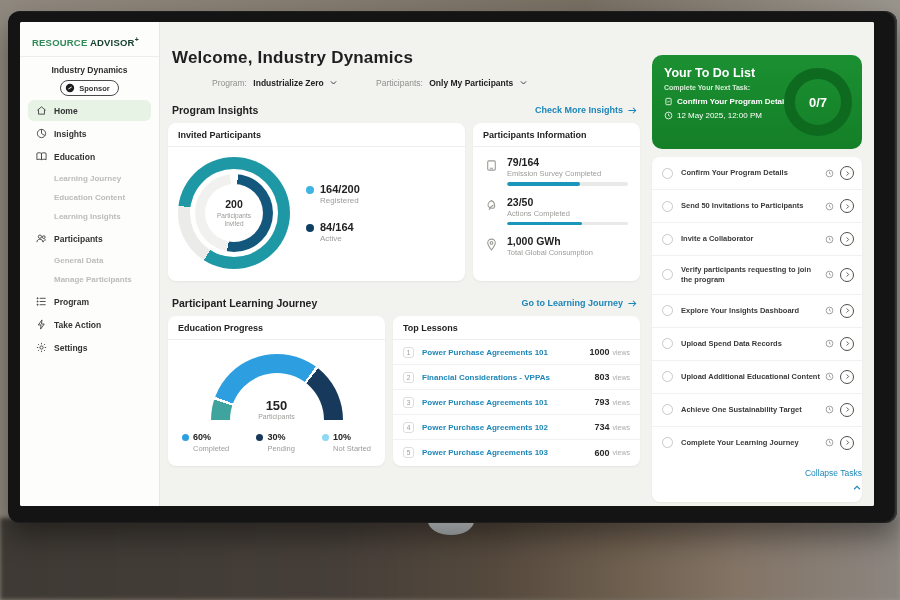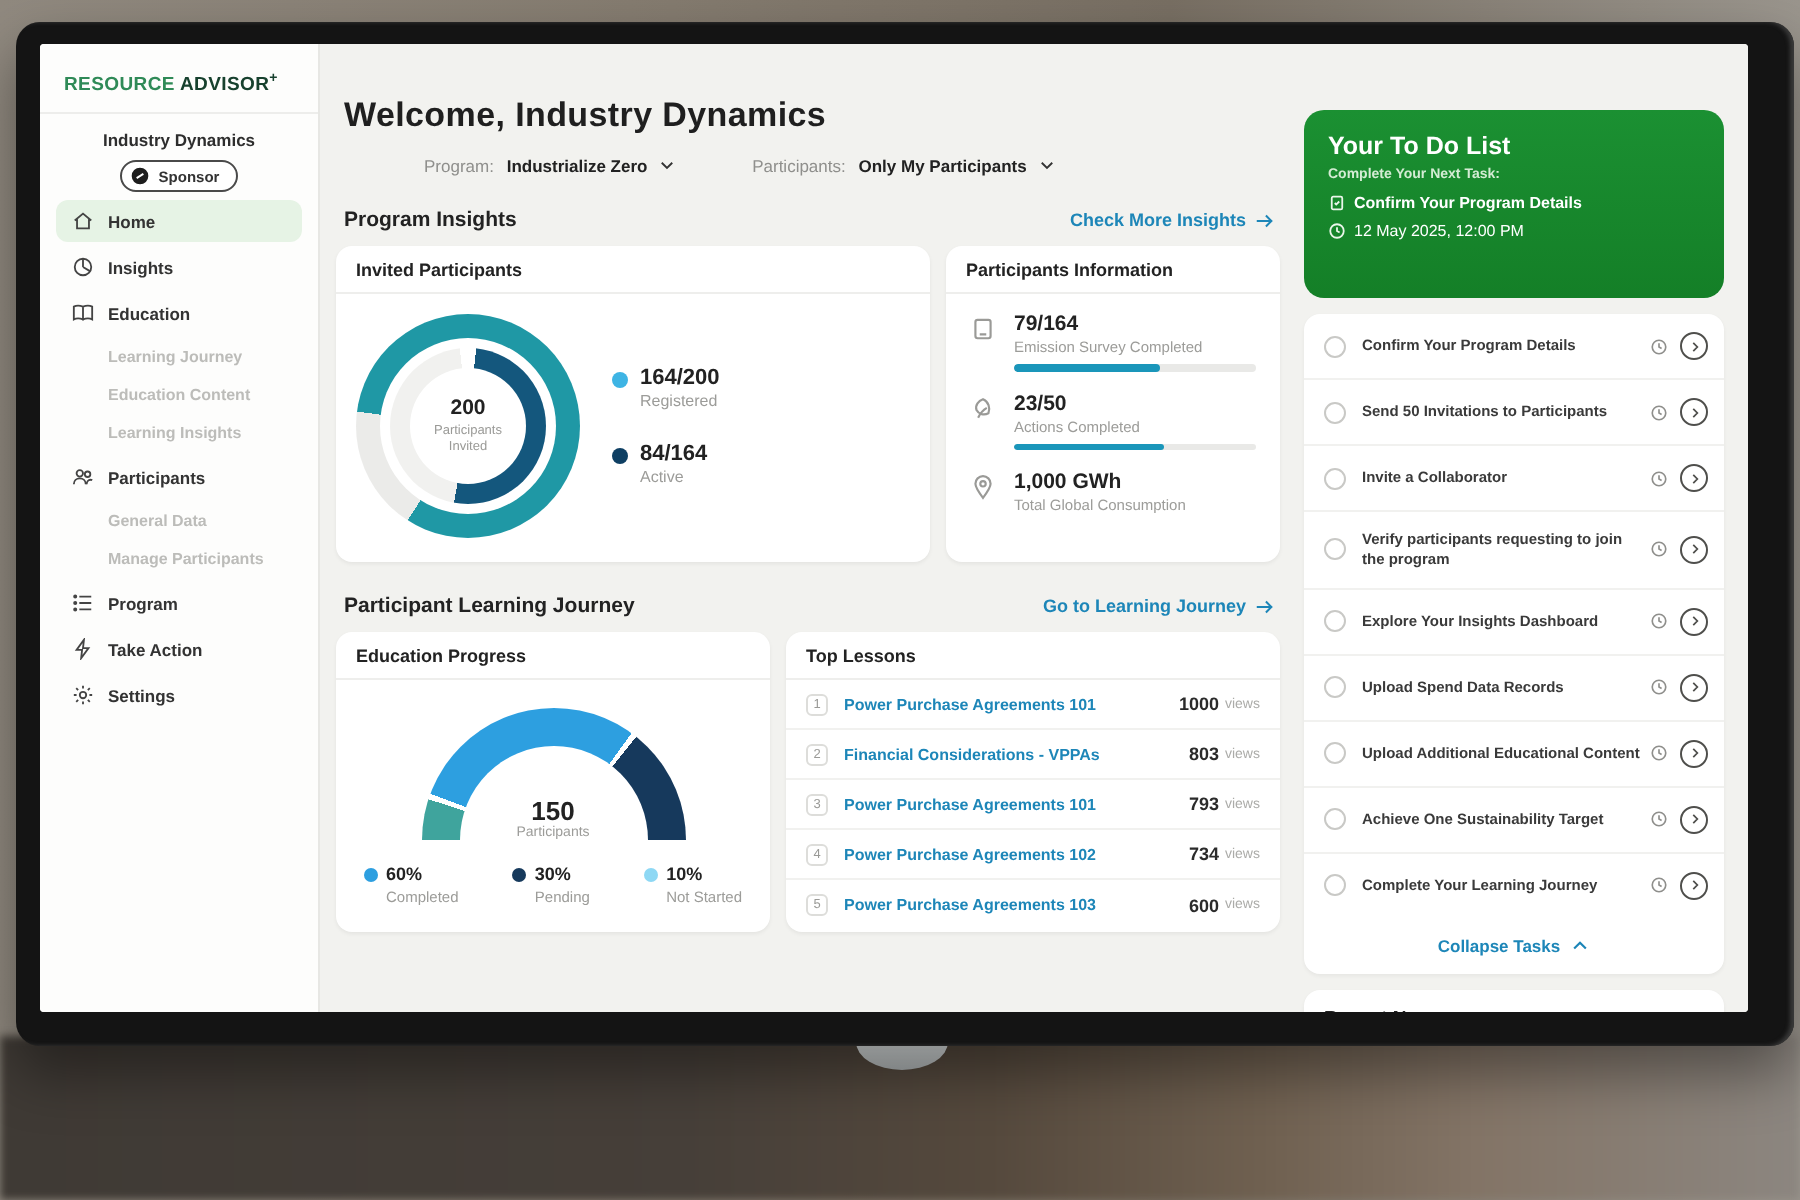--- a/index.html
+++ b/index.html
@@ -123,21 +123,21 @@
   .tasks-card { background:#fff; border-radius:8px; margin-top:8px; box-shadow:0 1px 2px rgba(0,0,0,.05); }
   .trow { display:flex; align-items:center; padding:9px 8px 9px 10px; border-bottom:1px solid #f1f1ef; cursor:pointer; }
   .chk { width:11px; height:11px; border:1.3px solid #c9c9c6; border-radius:50%; flex:none; }
   .t-label { flex:1; margin:0 4px 0 8px; font-size:7.5px; font-weight:bold; color:#3a3a3a; line-height:1.3; }
   .t-clock { width:9px; height:9px; color:#8f8f8c; margin-right:6px; flex:none; display:flex; }
   .t-clock svg { width:100%; height:100%; }
   .t-chev { width:14px; height:14px; border:1.2px solid #4f4f4c; border-radius:50%; color:#4f4f4c;
     display:flex; align-items:center; justify-content:center; flex:none; }
   .t-chev svg { width:7px; height:7px; }
   .collapse-row { display:flex; align-items:flex-end; justify-content:center; gap:5px; padding:9px 0;
-    font-size:8.5px; font-weight:bold; color:#1d86b8; cursor:pointer; }
+    font-size:8.5px; font-weight:normal; color:#1d86b8; cursor:pointer;flex-direction:column; }
   .news-card { background:#fff; border-radius:8px 8px 0 0; margin-top:8px; padding:9px 10px; height:60px;
     box-shadow:0 1px 2px rgba(0,0,0,.05); }
   .news-title { font-size:9.5px; font-weight:bold; color:#222; }
 </style>
 </head>
 <body>
 
 <div class="photo-top"></div>
 <div class="photo-bottom"></div>
 <div class="stand-nub"></div>
@@ -444,20 +444,23 @@
       </div>
       <div class="todo-due">
         <span class="g-ic">
               <svg viewBox="0 0 24 24" fill="none" stroke="currentColor" stroke-width="2.4">
                 <circle cx="12" cy="12" r="9"></circle>
                 <path d="M12 7v5l3.5 2"></path>
               </svg>
             </span>
         <span>12 May 2025, 12:00 PM</span>
       </div>
+      <div class="todo-ring">
+        <span class="todo-prog">0/7</span>
+      </div>
     </div>
 
     <div class="tasks-card">
       <div class="trow">
         <span class="chk"></span>
         <span class="t-label">Confirm Your Program Details</span>
         <span class="t-clock">
               <svg viewBox="0 0 24 24" fill="none" stroke="currentColor" stroke-width="2.2">
                 <circle cx="12" cy="12" r="9"></circle>
                 <path d="M12 7v5l3.5 2"></path>

